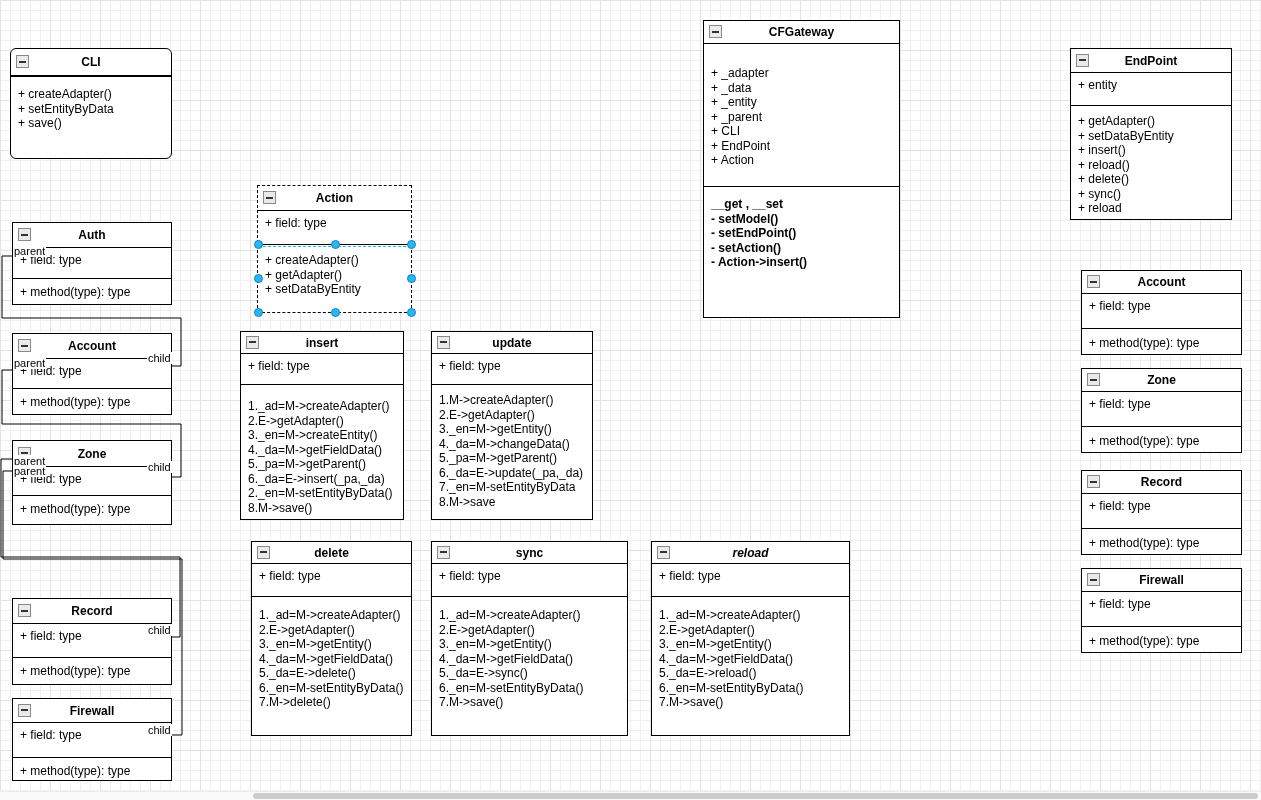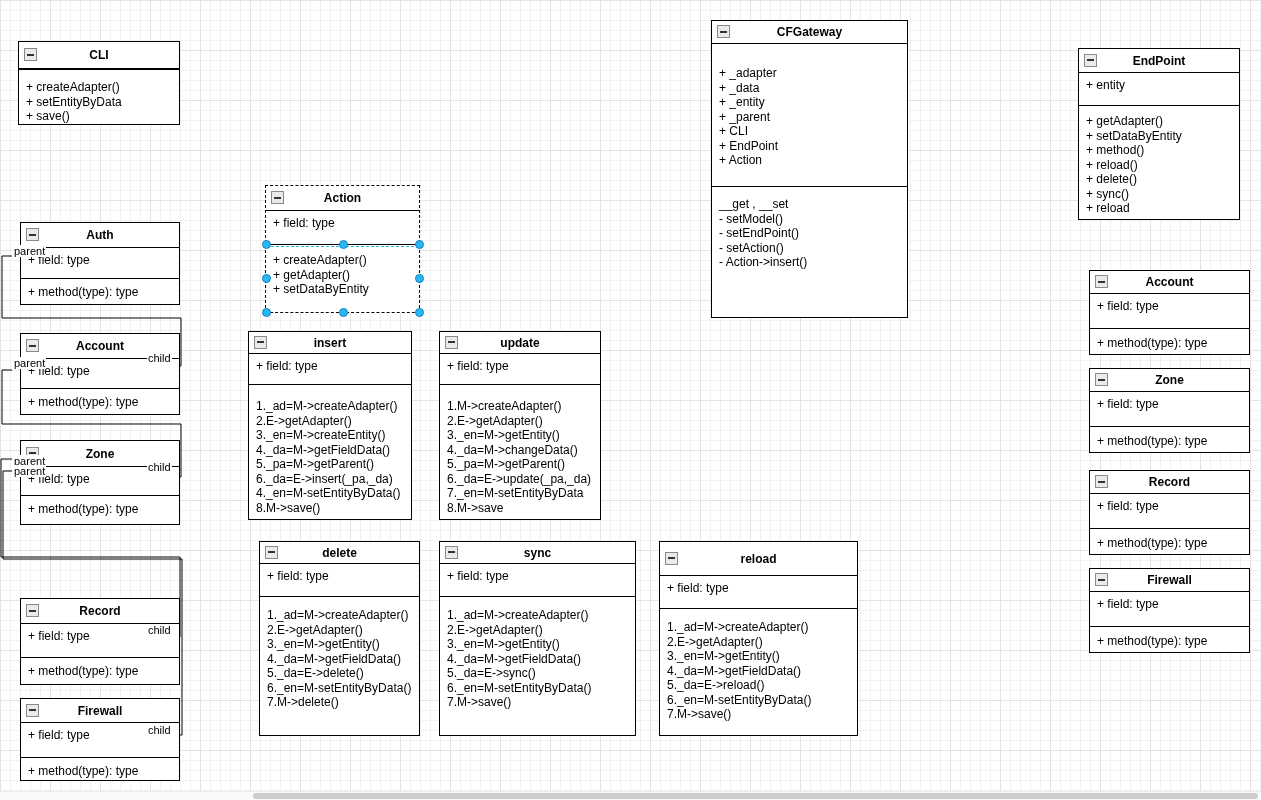--- a/index.html
+++ b/index.html
@@ -7,21 +7,21 @@
   #canvas{position:relative;width:1261px;height:800px;background-color:#ffffff;
     background-image:
       linear-gradient(#e3e3e3 1px, transparent 1px),
       linear-gradient(90deg,#e3e3e3 1px, transparent 1px),
       linear-gradient(#f1f1f1 1px, transparent 1px),
       linear-gradient(90deg,#f1f1f1 1px, transparent 1px);
     background-size:50px 50px,50px 50px,10px 10px,10px 10px;}
   #edges{position:absolute;left:0;top:0;pointer-events:none;}
   #edges path{fill:none;stroke:#000;stroke-width:1;}
   .uml{position:absolute;display:flex;flex-direction:column;background:#fff;
-    border:1px solid #000;box-sizing:border-box;font-size:12px;color:#000;margin-left:8px;}
+    border:1px solid #000;box-sizing:border-box;font-size:12px;color:#000;}
   .uml.dashed{border-style:dashed;}
   .uml-head{position:relative;display:flex;align-items:center;justify-content:center;
     border-bottom:1px solid #000;font-weight:bold;flex-shrink:0;box-sizing:border-box;}
   .collapse-icon{position:absolute;left:5px;top:50%;margin-top:-7px;width:13px;height:13px;
     background:#eaeaea;border:1px solid #8a8a8a;box-sizing:border-box;}
   .collapse-icon::after{content:"";position:absolute;left:2px;right:2px;top:50%;margin-top:-1px;
     height:2px;background:#333;}
   .uml-title{width:100%;text-align:center;}
   .uml-fields{box-sizing:border-box;padding:5px 7px;overflow:hidden;flex-shrink:0;}
   .uml-methods{box-sizing:border-box;border-top:1px solid #000;padding:4px 7px;flex:1;overflow:hidden;}
@@ -38,21 +38,21 @@
 </head>
 <body>
 
 <div id="canvas">
   <svg id="edges" width="1261" height="800" xmlns="http://www.w3.org/2000/svg">
       <path d="M12,256 L2,256 L2,318 L181,318 L181,366 L172,366"></path>
       <path d="M12,370 L2,370 L2,424 L181,424 L181,477 L172,477"></path>
       <path d="M12,459 L1,459 L1,557 L180,557 L180,637 L172,637"></path>
       <path d="M12,471 L3,471 L3,559 L182,559 L182,735 L172,735"></path>
     </svg>
-  <div class="uml" style="left: 10px; top: 41px; width: 162px; height: 84px;">
+  <div class="uml" style="left: 10px; top: 48px; width: 162px; height: 111px; border-radius: 6px;">
       <div class="uml-head" style="height: 27px;">
         <div class="collapse-icon"></div>
         <div class="uml-title">CLI</div>
       </div>
       <div class="uml-methods" style="padding-top: 10px;">
         <div class="uml-line">+ createAdapter()</div>
         <div class="uml-line">+ setEntityByData</div>
         <div class="uml-line">+ save()</div>
       </div>
     </div>
@@ -147,33 +147,33 @@
       <div class="uml-fields" style="height: 30px;">
         <div class="uml-line">+ field: type</div>
       </div>
       <div class="uml-methods" style="padding-top: 14px;">
         <div class="uml-line">1._ad=M-&gt;createAdapter()</div>
         <div class="uml-line">2.E-&gt;getAdapter()</div>
         <div class="uml-line">3._en=M-&gt;createEntity()</div>
         <div class="uml-line">4._da=M-&gt;getFieldData()</div>
         <div class="uml-line">5._pa=M-&gt;getParent()</div>
         <div class="uml-line">6._da=E-&gt;insert(_pa,_da)</div>
-        <div class="uml-line">4._en=M-setEntityByData()</div>
+        <div class="uml-line">2._en=M-setEntityByData()</div>
         <div class="uml-line">8.M-&gt;save()</div>
       </div>
     </div>
     <div class="uml" style="left: 431px; top: 331px; width: 162px; height: 189px; justify-content: flex-end;">
       <div class="uml-head" style="height: 22px;">
         <div class="collapse-icon"></div>
         <div class="uml-title">update</div>
       </div>
       <div class="uml-fields" style="height: 30px;">
         <div class="uml-line">+ field: type</div>
       </div>
-      <div class="uml-methods" style="padding-top: 14px;">
+      <div class="uml-methods" style="padding-top: 8px;">
         <div class="uml-line">1.M-&gt;createAdapter()</div>
         <div class="uml-line">2.E-&gt;getAdapter()</div>
         <div class="uml-line">3._en=M-&gt;getEntity()</div>
         <div class="uml-line">4._da=M-&gt;changeData()</div>
         <div class="uml-line">5._pa=M-&gt;getParent()</div>
         <div class="uml-line">6._da=E-&gt;update(_pa,_da)</div>
         <div class="uml-line">7._en=M-setEntityByData</div>
         <div class="uml-line">8.M-&gt;save</div>
       </div>
     </div>
@@ -207,21 +207,21 @@
         <div class="uml-line">1._ad=M-&gt;createAdapter()</div>
         <div class="uml-line">2.E-&gt;getAdapter()</div>
         <div class="uml-line">3._en=M-&gt;getEntity()</div>
         <div class="uml-line">4._da=M-&gt;getFieldData()</div>
         <div class="uml-line">5._da=E-&gt;sync()</div>
         <div class="uml-line">6._en=M-setEntityByData()</div>
         <div class="uml-line">7.M-&gt;save()</div>
       </div>
     </div>
     <div class="uml" style="left: 651px; top: 541px; width: 199px; height: 195px;">
-      <div class="uml-head" style="height: 34px;">
+      <div class="uml-head" style="height: 22px; font-style: italic;">
         <div class="collapse-icon"></div>
         <div class="uml-title">reload</div>
       </div>
       <div class="uml-fields" style="height: 32px;">
         <div class="uml-line">+ field: type</div>
       </div>
       <div class="uml-methods" style="padding-top: 11px;">
         <div class="uml-line">1._ad=M-&gt;createAdapter()</div>
         <div class="uml-line">2.E-&gt;getAdapter()</div>
         <div class="uml-line">3._en=M-&gt;getEntity()</div>
@@ -238,40 +238,40 @@
       </div>
       <div class="uml-fields" style="height: 142px; padding-top: 22px;">
         <div class="uml-line">+ _adapter</div>
         <div class="uml-line">+ _data</div>
         <div class="uml-line">+ _entity</div>
         <div class="uml-line">+ _parent</div>
         <div class="uml-line">+ CLI</div>
         <div class="uml-line">+ EndPoint</div>
         <div class="uml-line">+ Action</div>
       </div>
-      <div class="uml-methods" style="padding-top: 10px;">
+      <div class="uml-methods" style="padding-top: 10px; font-weight: bold;">
         <div class="uml-line">__get , __set</div>
         <div class="uml-line">- setModel()</div>
         <div class="uml-line">- setEndPoint()</div>
         <div class="uml-line">- setAction()</div>
         <div class="uml-line">- Action-&gt;insert()</div>
       </div>
     </div>
     <div class="uml" style="left: 1070px; top: 48px; width: 162px; height: 172px;">
       <div class="uml-head" style="height: 24px;">
         <div class="collapse-icon"></div>
         <div class="uml-title">EndPoint</div>
       </div>
       <div class="uml-fields" style="height: 32px;">
         <div class="uml-line">+ entity</div>
       </div>
       <div class="uml-methods" style="padding-top: 8px;">
         <div class="uml-line">+ getAdapter()</div>
         <div class="uml-line">+ setDataByEntity</div>
-        <div class="uml-line">+ method()</div>
+        <div class="uml-line">+ insert()</div>
         <div class="uml-line">+ reload()</div>
         <div class="uml-line">+ delete()</div>
         <div class="uml-line">+ sync()</div>
         <div class="uml-line">+ reload</div>
       </div>
     </div>
     <div class="uml" style="left: 1081px; top: 270px; width: 161px; height: 85px;">
       <div class="uml-head" style="height: 23px;">
         <div class="collapse-icon"></div>
         <div class="uml-title">Account</div>

